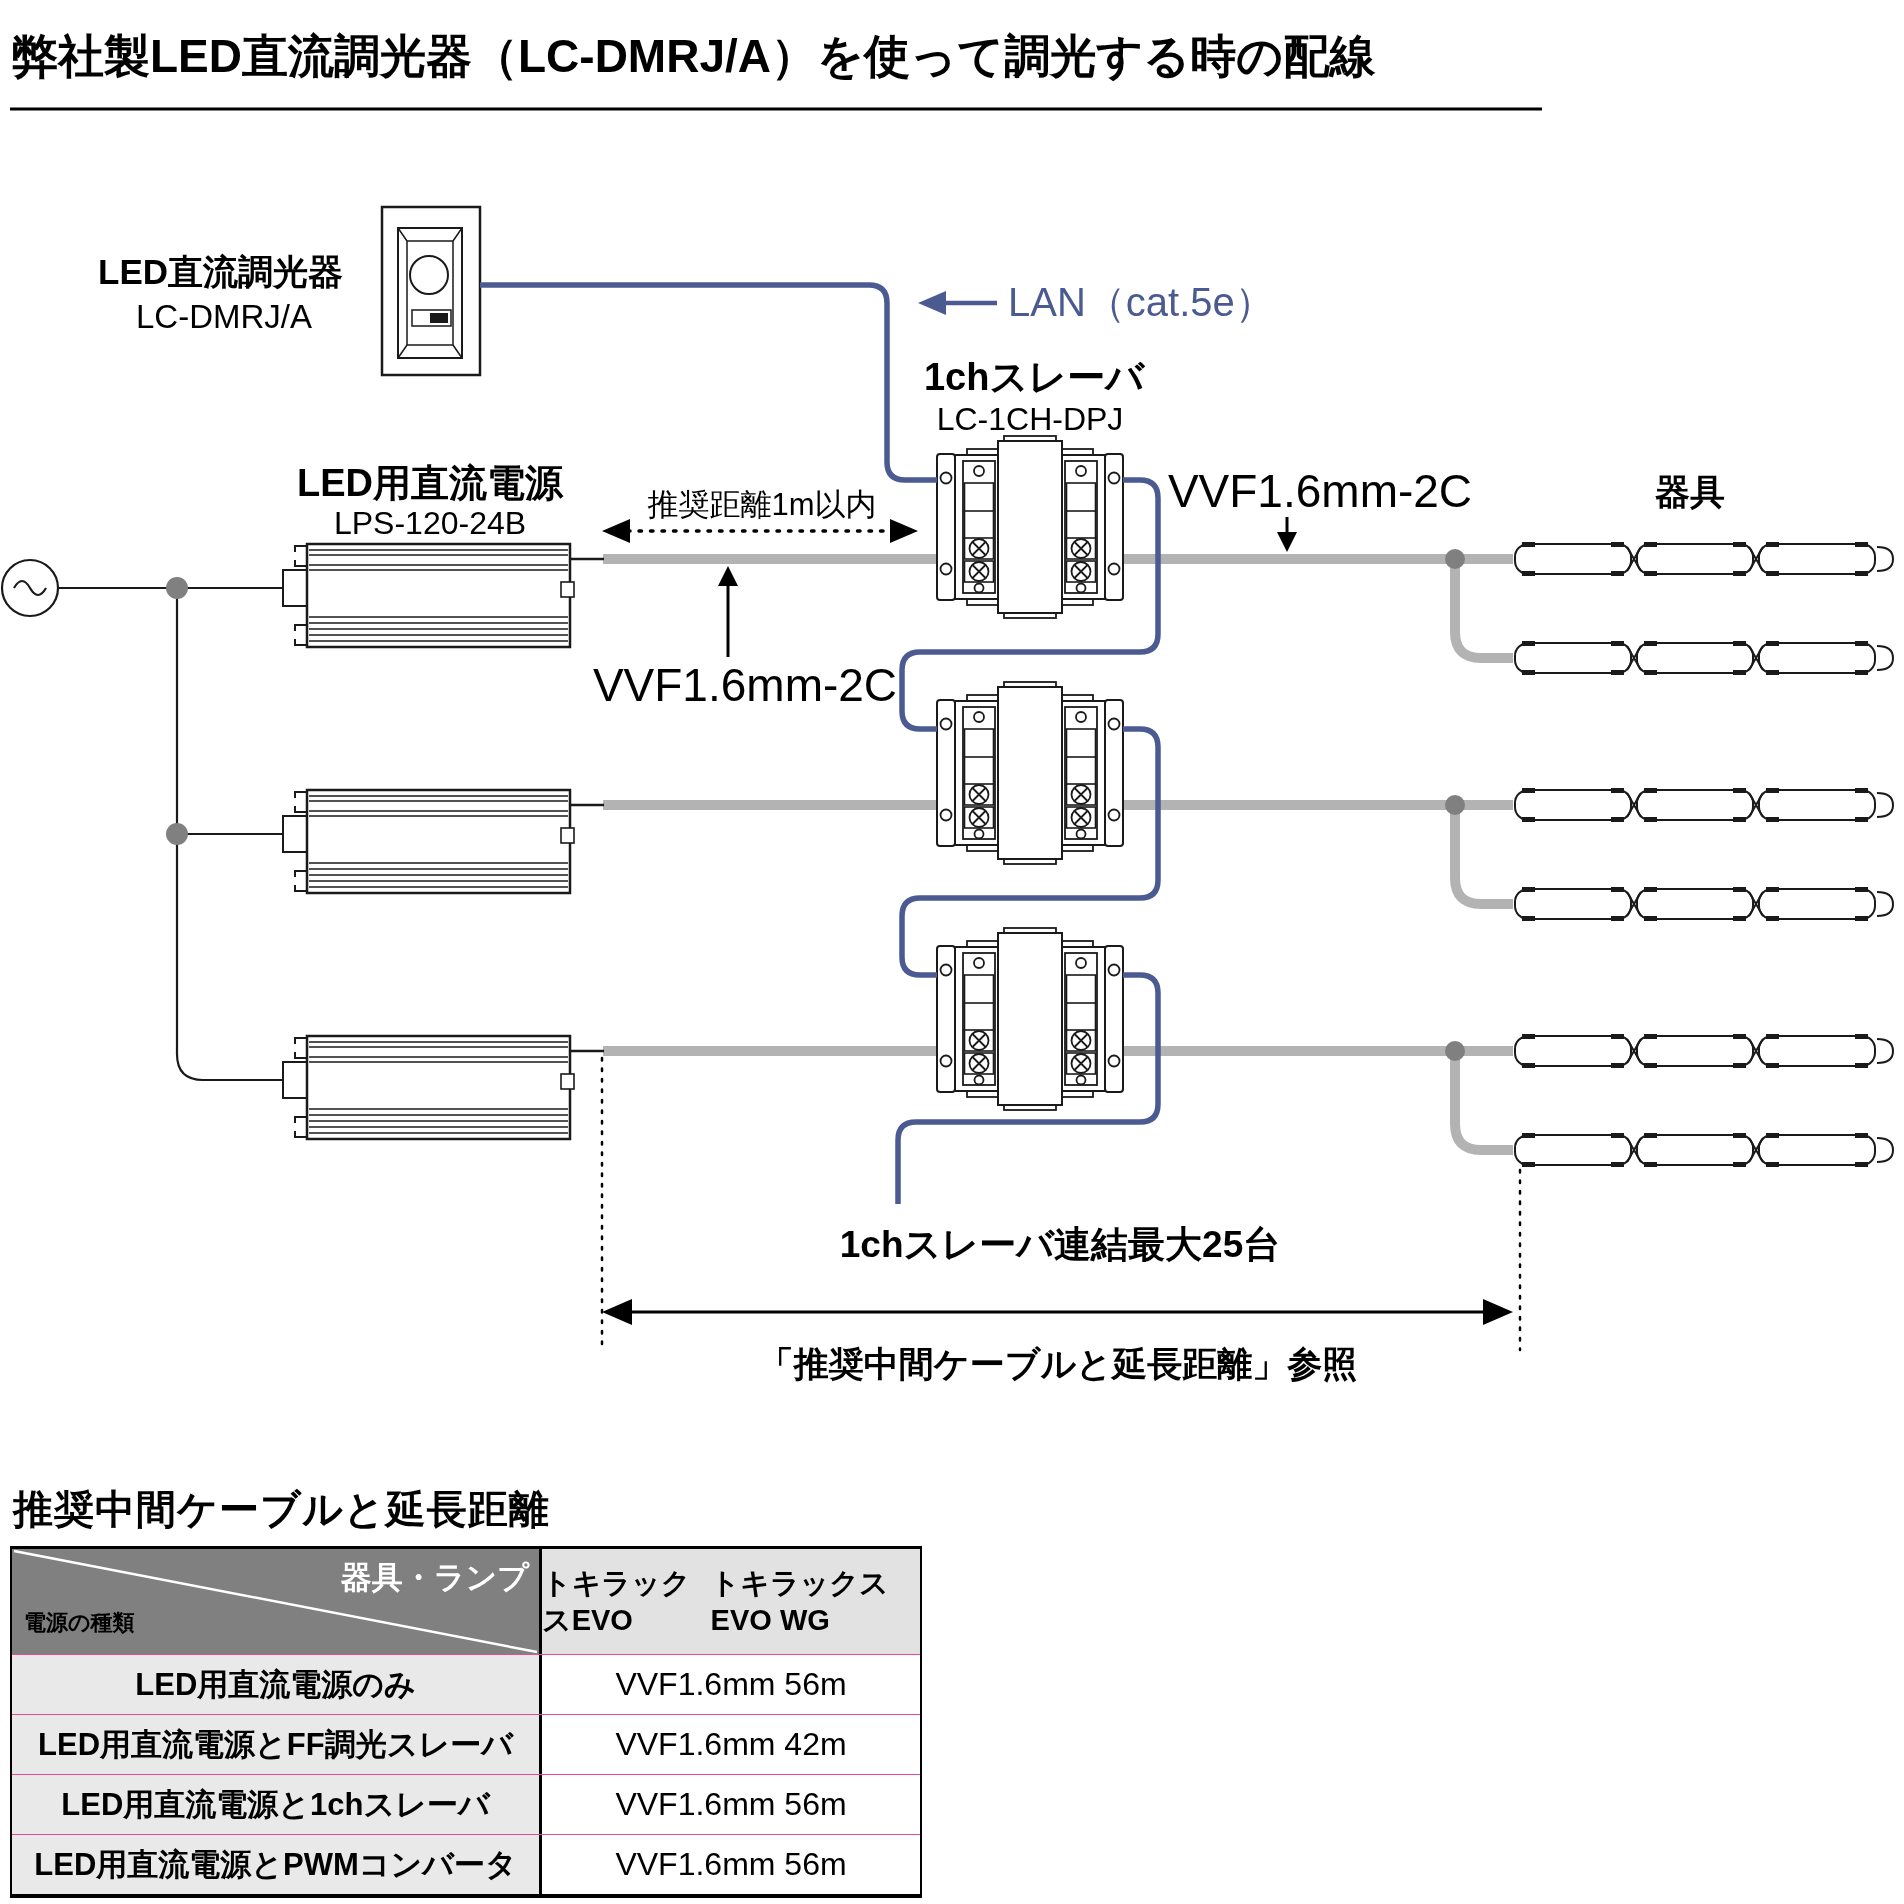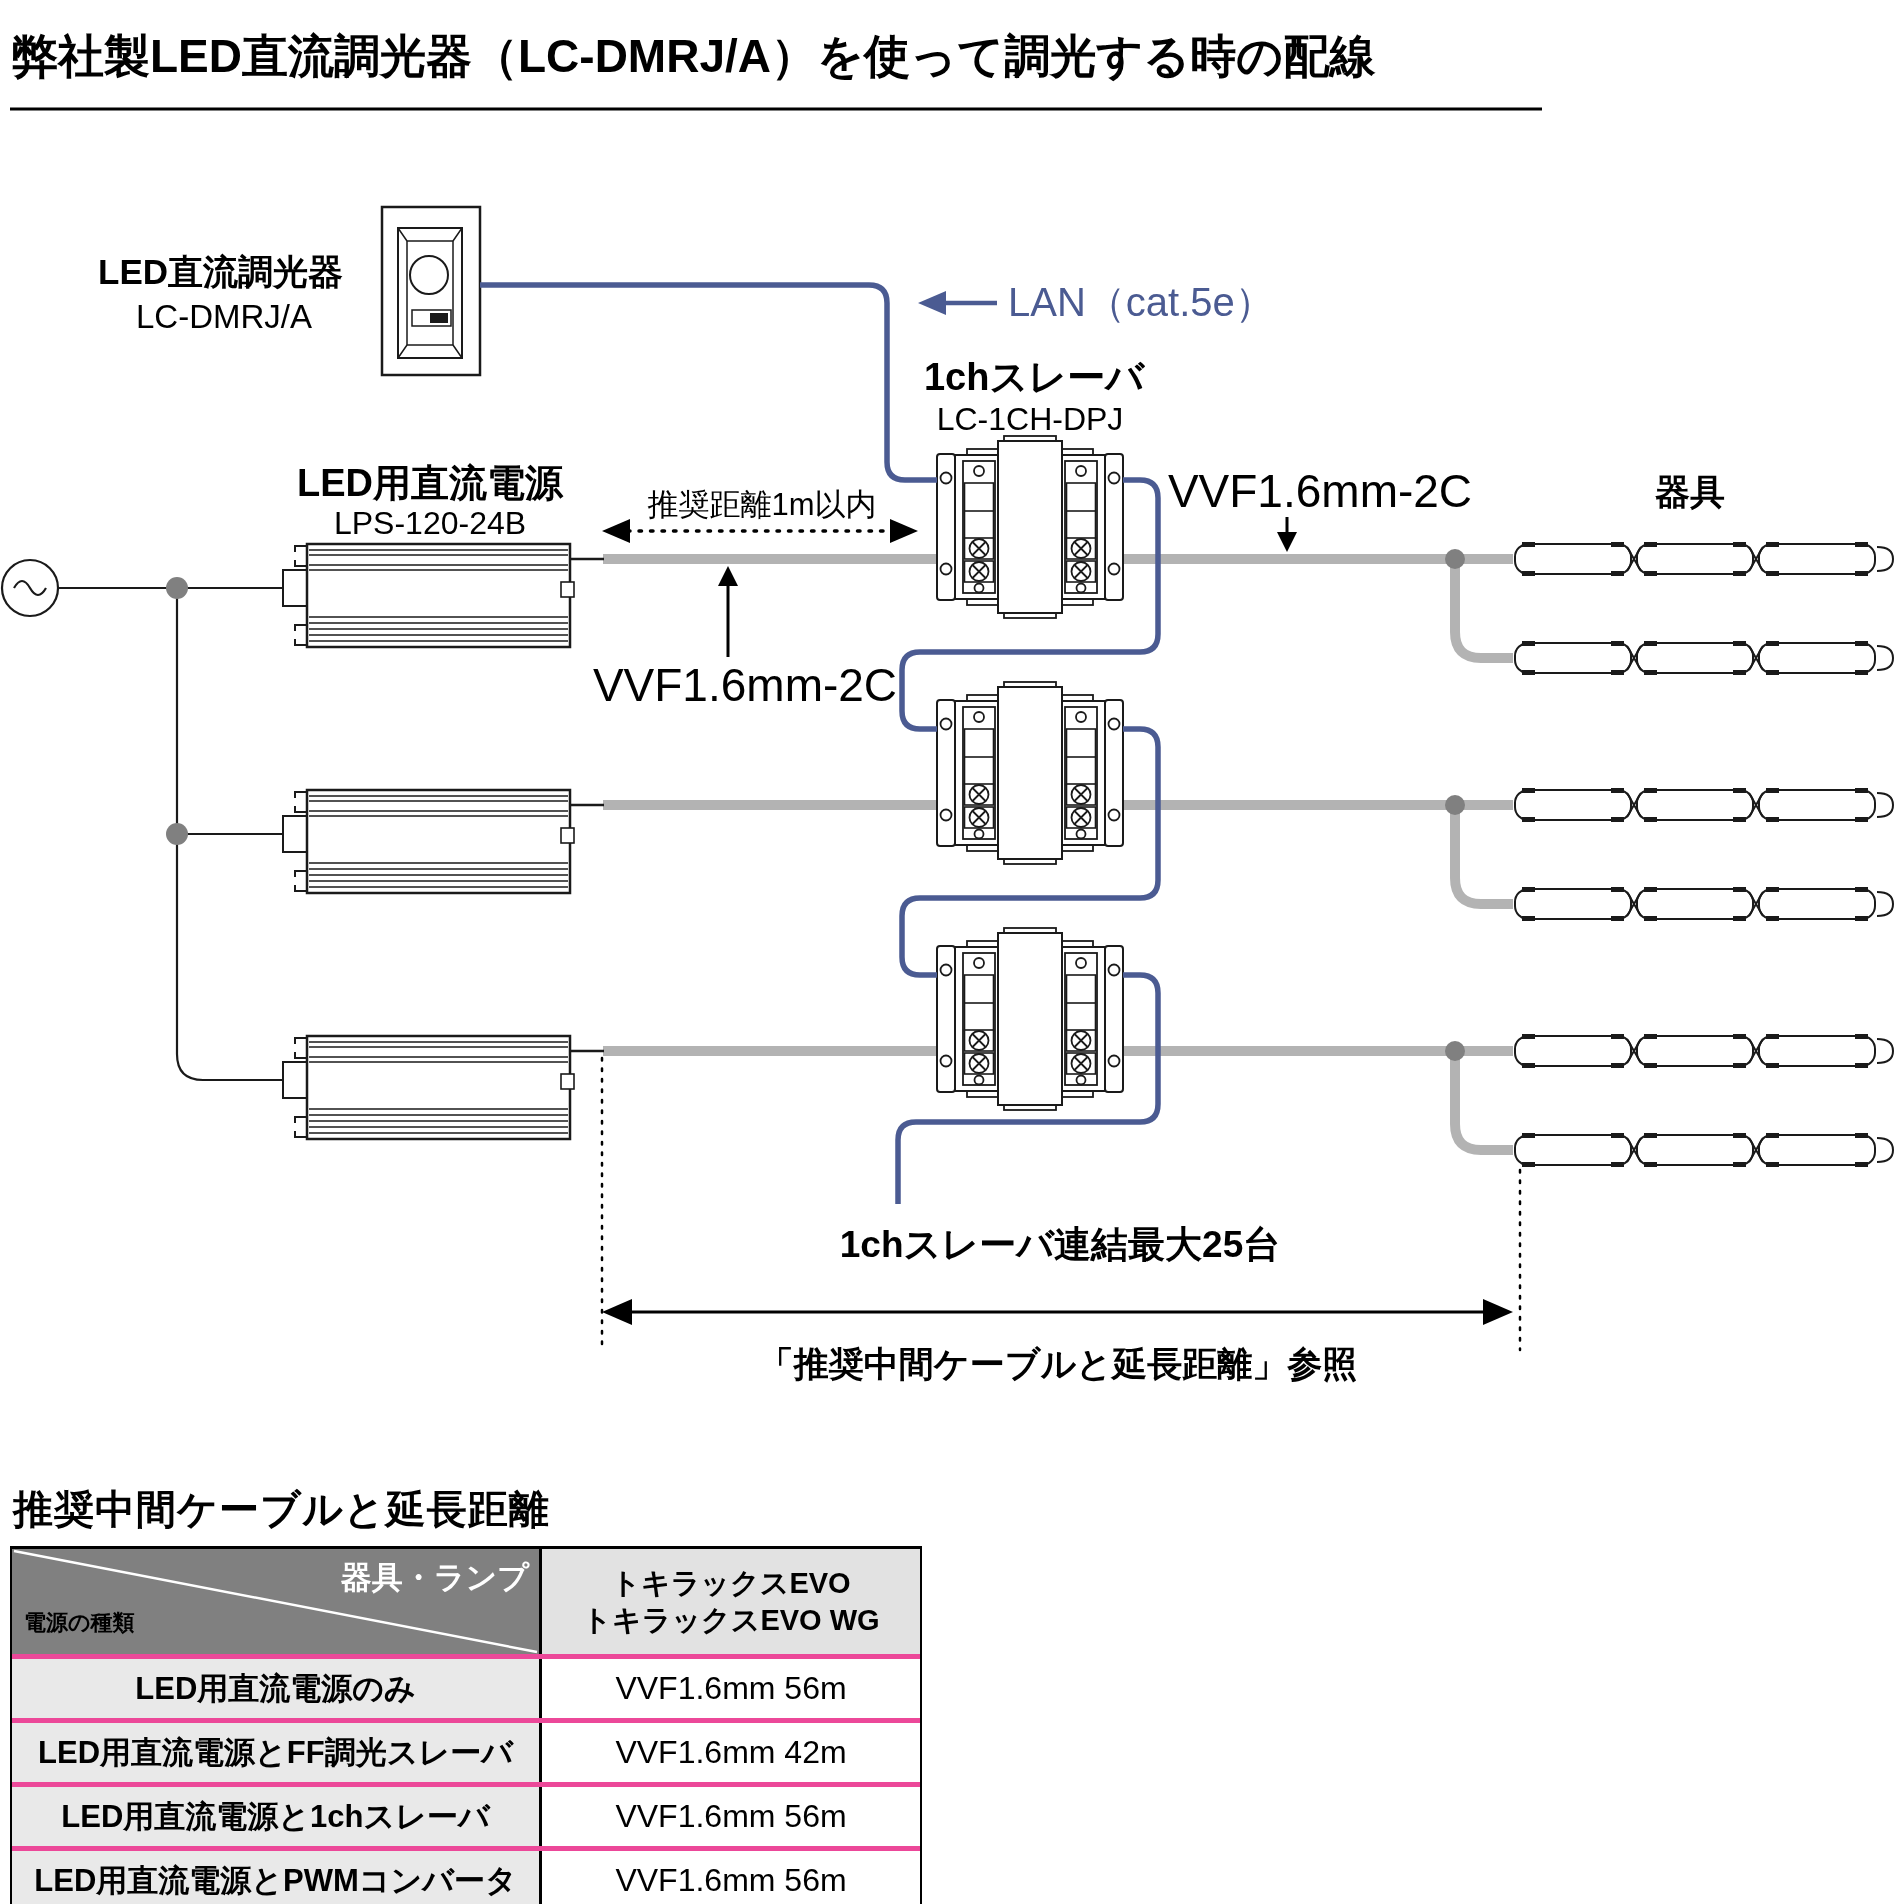--- a/index.html
+++ b/index.html
@@ -8,23 +8,23 @@
   svg text{font-family:"Liberation Sans","DejaVu Sans",sans-serif;}
   .tt{font-weight:bold;}
   
   .tbl-title{position:absolute;left:13px;top:1470px;font-size:40px;font-weight:bold;letter-spacing:1px;}
   .tbl{position:absolute;left:10px;top:1534px;width:912px;border:2px solid #000;border-top-width:3px;border-bottom-width:4px;box-sizing:border-box;}
   .tbl .hdr{display:flex;height:105px;}
   .hdr-left{position:relative;width:527px;background:#808080;flex:none;}
   .hdr-left .diag{position:absolute;left:0;top:0;}
   .hdr-corner-top{position:absolute;right:10px;top:8px;color:#fff;font-size:31px;font-weight:bold;}
   .hdr-corner-bottom{position:absolute;left:12px;bottom:16px;color:#000000;font-size:22px;font-weight:bold;}
-  .hdr-right{flex:1;background:#e2e2e2;border-left:3px solid #000;display:flex;flex-direction:column;
+  .hdr-right{flex:1;background:#e2e2e2;border-left:3px solid #000;display:flex;flex-direction:row;
              align-items:center;justify-content:center;font-size:29px;font-weight:bold;line-height:37px;}
-  .trow{display:flex;height:59px;border-top:5px solid #ec4899;}
+  .trow{display:flex;height:59px;border-top:1px solid #ec4899;}
   .trow .c1{width:527px;flex:none;background:#e9e9e9;display:flex;align-items:center;justify-content:center;
             font-size:31px;font-weight:bold;}
   .trow .c2{flex:1;background:#fff;border-left:3px solid #000;display:flex;align-items:center;justify-content:center;
             font-size:32px;}
 </style>
 </head>
 <body>
 
 <div class="canvas">
 

